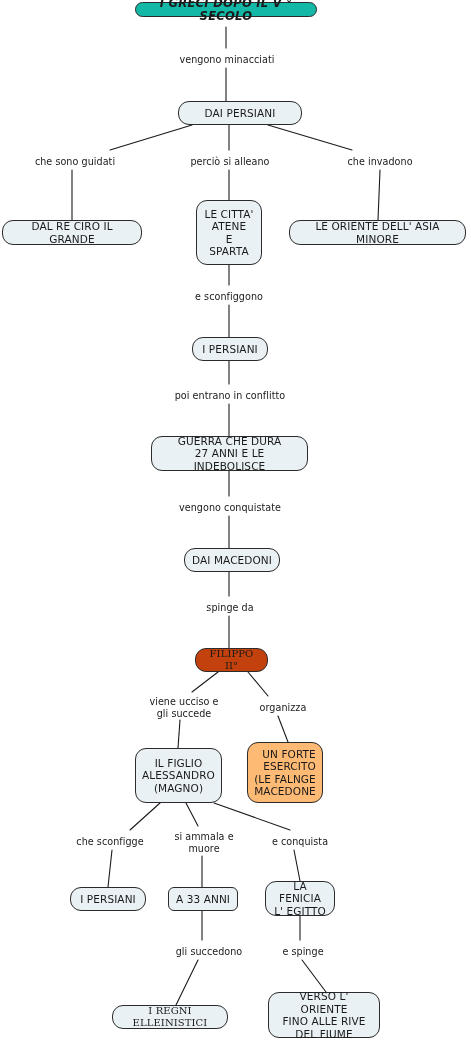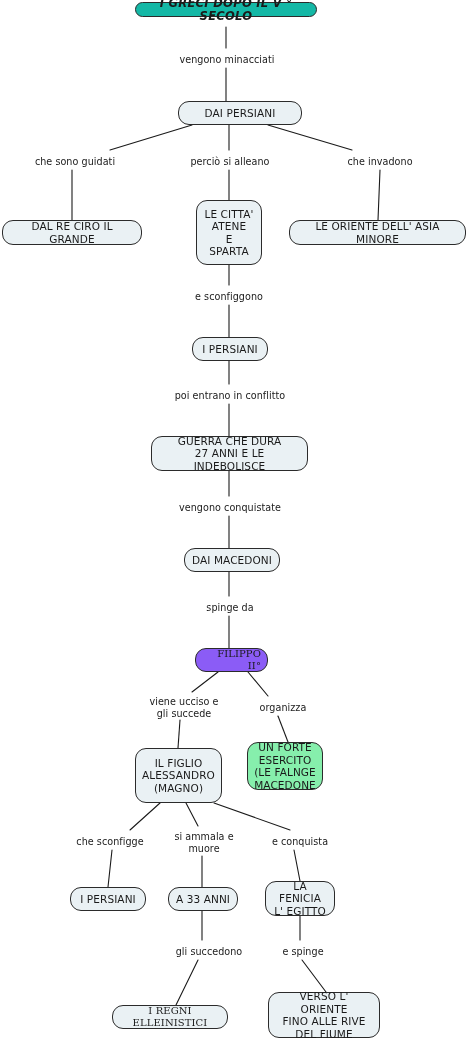--- a/index.html
+++ b/index.html
@@ -78,38 +78,38 @@
       <div class="node" style="left: 192px; top: 337px; width: 76px; height: 24px; background: rgb(234, 241, 244); border-color: rgb(43, 43, 43); color: rgb(26, 26, 26);">
         <span class="lines">I PERSIANI</span>
       </div>
       <div class="node" style="left: 151px; top: 436px; width: 157px; height: 35px; background: rgb(234, 241, 244); border-color: rgb(43, 43, 43); color: rgb(26, 26, 26);">
         <span class="lines">GUERRA CHE DURA
 27 ANNI E LE INDEBOLISCE</span>
       </div>
       <div class="node" style="left: 184px; top: 548px; width: 96px; height: 24px; background: rgb(234, 241, 244); border-color: rgb(43, 43, 43); color: rgb(26, 26, 26);">
         <span class="lines">DAI MACEDONI</span>
       </div>
-      <div class="node serif" style="left: 195px; top: 648px; width: 73px; height: 24px; background: #8b5cf6; border-color: rgb(43, 43, 43); color: rgb(26, 26, 26); text-align: right;">
+      <div class="node serif" style="left: 195px; top: 648px; width: 73px; height: 24px; background: #c2410c; border-color: rgb(43, 43, 43); color: rgb(26, 26, 26);">
         <span class="lines">FILIPPO II°</span>
       </div>
       <div class="node" style="left: 135px; top: 748px; width: 87px; height: 55px; background: rgb(234, 241, 244); border-color: rgb(43, 43, 43); color: rgb(26, 26, 26);">
         <span class="lines">IL FIGLIO
 ALESSANDRO
 (MAGNO)</span>
       </div>
-      <div class="node" style="left: 247px; top: 742px; width: 76px; height: 48px; background: #86efac; border-color: rgb(43, 43, 43); color: rgb(26, 26, 26);">
+      <div class="node" style="left: 247px; top: 742px; width: 76px; height: 61px; background: #fdba74; border-color: rgb(43, 43, 43); color: rgb(26, 26, 26); text-align: right;">
         <span class="lines">UN FORTE
 ESERCITO
 (LE FALNGE
 MACEDONE</span>
       </div>
       <div class="node" style="left: 70px; top: 887px; width: 76px; height: 24px; background: rgb(234, 241, 244); border-color: rgb(43, 43, 43); color: rgb(26, 26, 26);">
         <span class="lines">I PERSIANI</span>
       </div>
-      <div class="node" style="left: 168px; top: 887px; width: 70px; height: 24px; background: rgb(234, 241, 244); border-color: rgb(43, 43, 43); color: rgb(26, 26, 26);">
+      <div class="node" style="left: 168px; top: 887px; width: 70px; height: 24px; background: rgb(234, 241, 244); border-color: rgb(43, 43, 43); color: rgb(26, 26, 26); border-radius: 6px;">
         <span class="lines">A 33 ANNI</span>
       </div>
       <div class="node" style="left: 265px; top: 881px; width: 70px; height: 35px; background: rgb(234, 241, 244); border-color: rgb(43, 43, 43); color: rgb(26, 26, 26);">
         <span class="lines">LA FENICIA
 L' EGITTO</span>
       </div>
       <div class="node serif" style="left: 112px; top: 1005px; width: 116px; height: 24px; background: rgb(234, 241, 244); border-color: rgb(43, 43, 43); color: rgb(26, 26, 26);">
         <span class="lines">I REGNI ELLEINISTICI</span>
       </div>
       <div class="node" style="left: 268px; top: 992px; width: 112px; height: 46px; background: rgb(234, 241, 244); border-color: rgb(43, 43, 43); color: rgb(26, 26, 26);">

